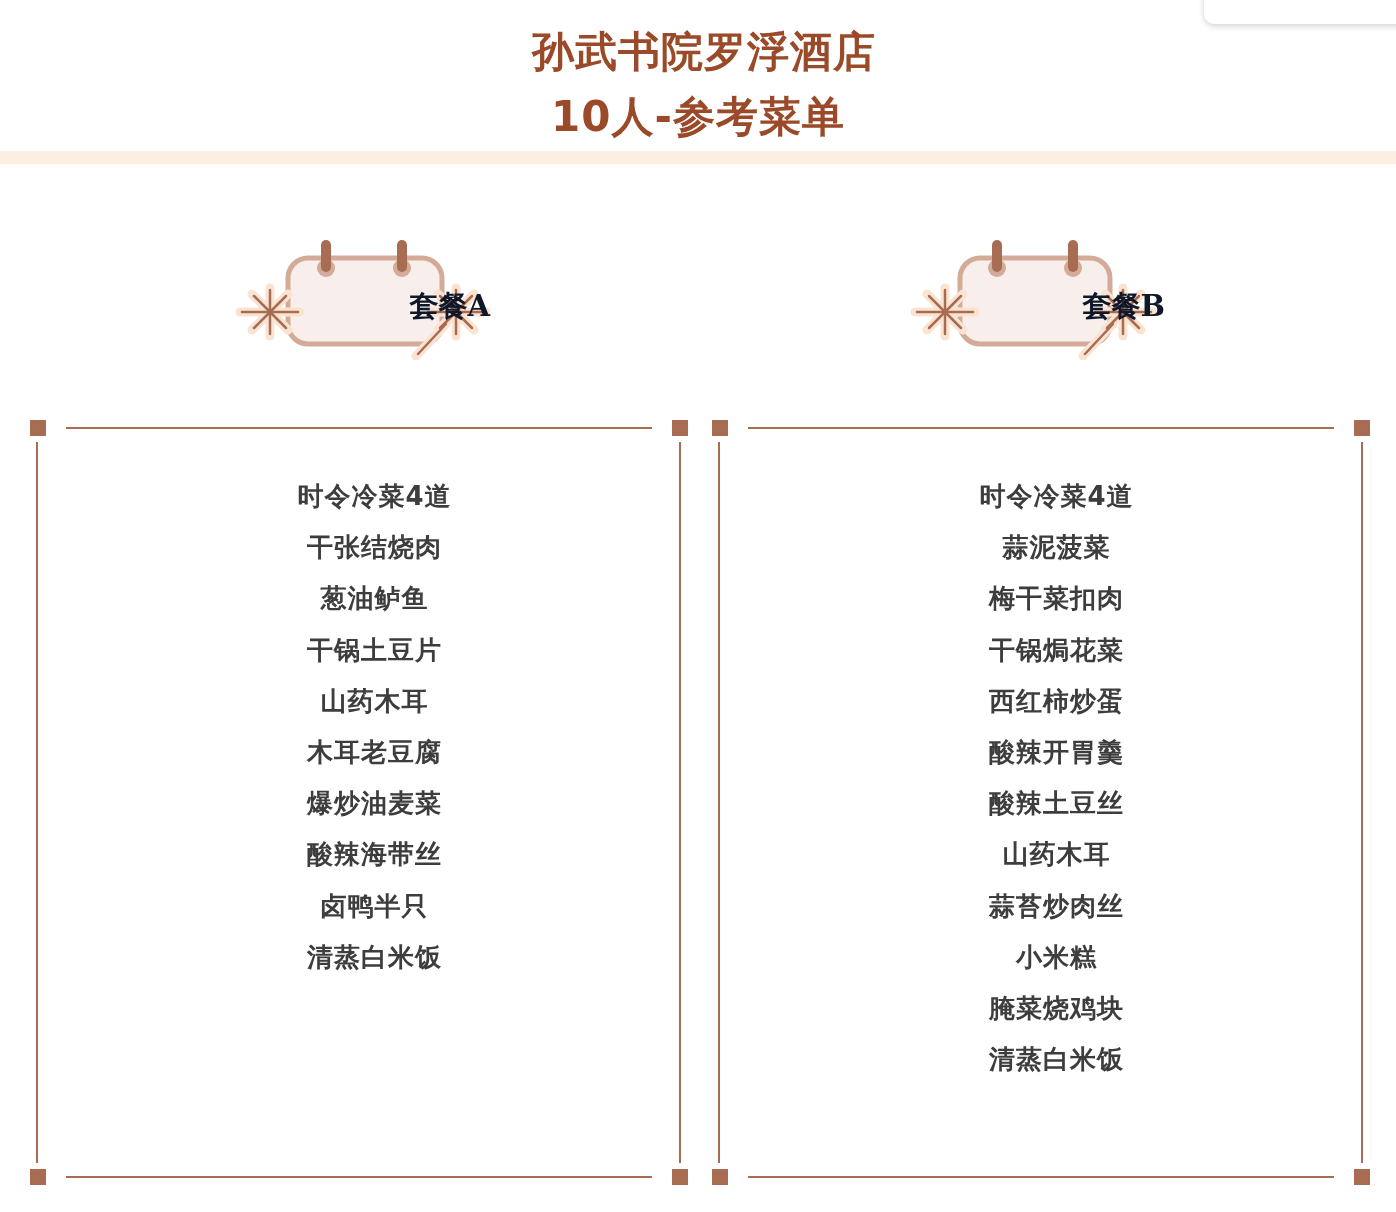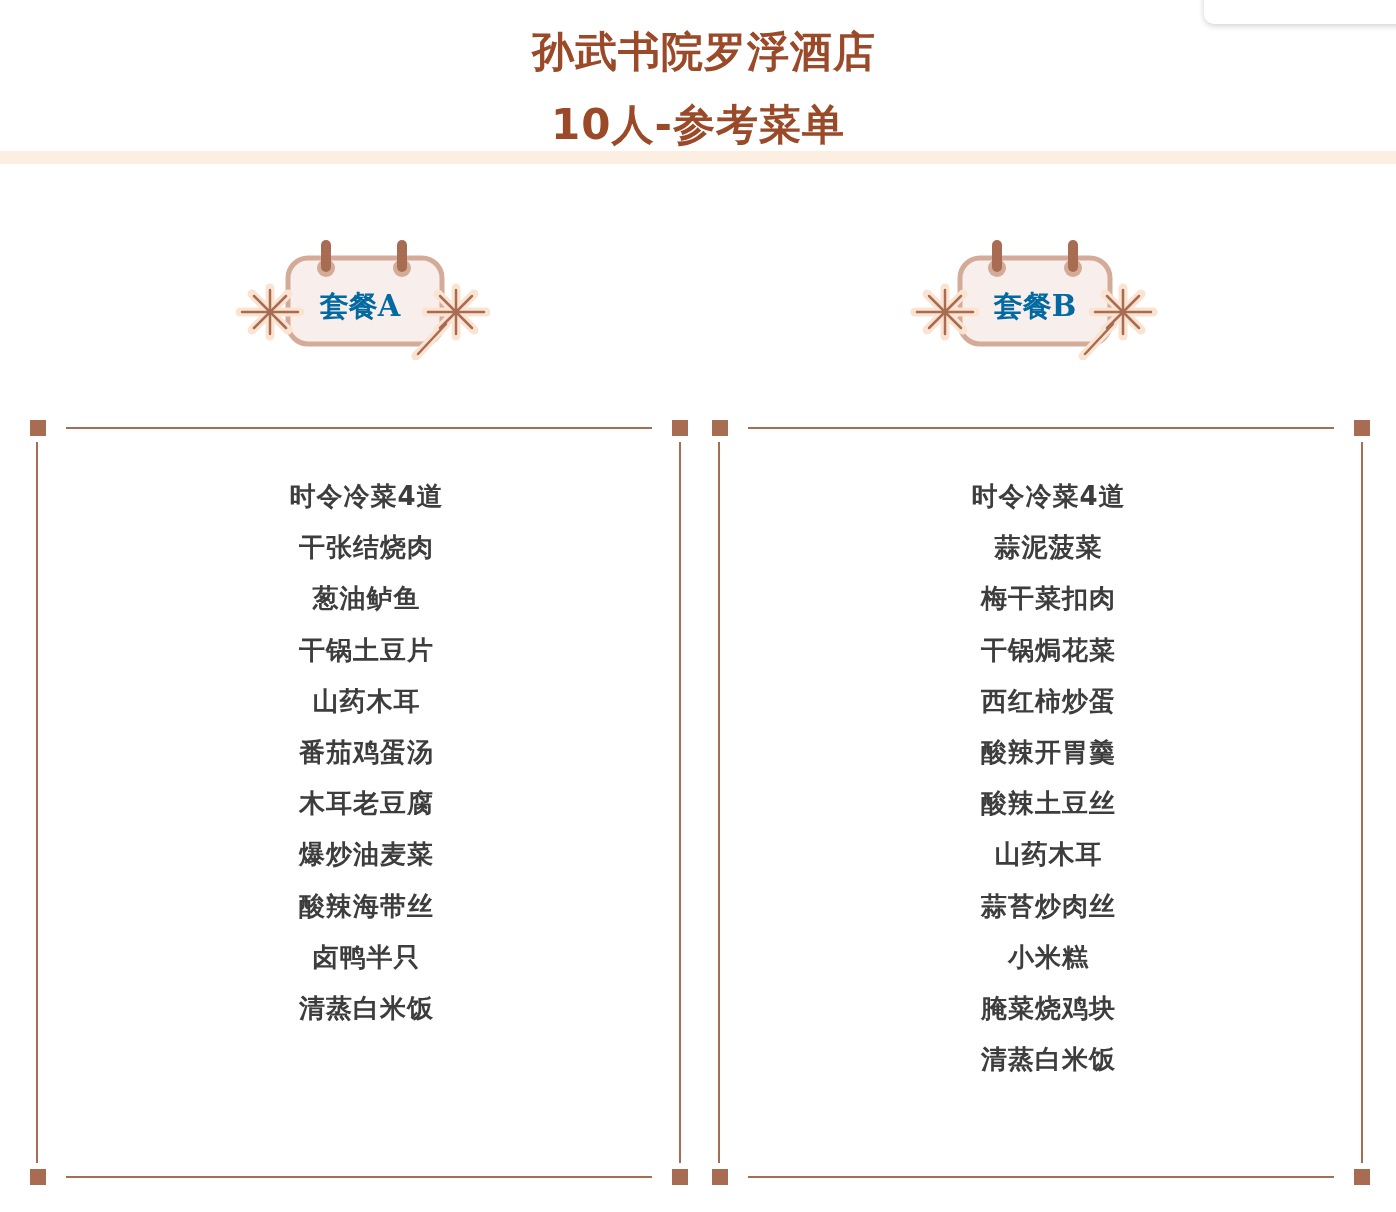--- a/index.html
+++ b/index.html
@@ -3,35 +3,35 @@
 <meta charset="utf-8">
 <style>
   html, body { margin: 0; padding: 0; background: #ffffff; }
   body { width: 1396px; height: 1212px; position: relative; overflow: hidden;
          font-family: "DejaVu Sans", "Liberation Sans", sans-serif; }
   .popup-edge { position: absolute; left: 1204px; top: -20px; width: 220px; height: 44px;
         background: #fff; border-radius: 10px; box-shadow: 0 2px 6px rgba(0,0,0,0.18); }
   .title { position: absolute; left: 0; width: 1396px; text-align: center;
            color: #9a4a28; font-weight: bold; font-size: 42px; line-height: 1; letter-spacing: 1px; }
   .title.l1 { top: 31px; margin-left: 6px; }
-  .title.l2 { top: 104px; text-align: center; }
+  .title.l2 { top: 96px; text-align: center; }
   .band { position: absolute; left: 0; top: 151px; width: 1396px; height: 13px; background: #fdeee2; }
 
   .badge { position: absolute; top: 236px; width: 260px; height: 124px; }
   .badge svg { position: absolute; left: 0; top: 0; }
-  .badge-label { position: absolute; left: 0; width: 100%; top: 52px; text-align: center;
-                 color: #0369a1; font-family: "DejaVu Serif", "Liberation Serif", serif;
+  .badge-label { position: absolute; left: 0; width: 100%; top: 52px; text-align: right;
+                 color: #0f172a; font-family: "DejaVu Serif", "Liberation Serif", serif;
                  font-weight: bold; font-size: 29px; line-height: 36px; }
 
   .panel { position: absolute; top: 420px; width: 659px; height: 766px; }
   .sq { position: absolute; width: 16px; height: 16px; background: #a86c52; }
   .hline { position: absolute; height: 2px; background: #a86c52; }
   .vline { position: absolute; width: 2px; background: #a86c52; }
 
-  .menu { position: absolute; left: 7px; width: 100%; top: 58px; list-style: none; margin: 0; padding: 0; }
+  .menu { position: absolute; left: 15px; width: 100%; top: 58px; list-style: none; margin: 0; padding: 0; }
   .menu li { height: 51.2px; line-height: 36px; text-align: center; color: #3d3d3d;
              font-weight: bold; font-size: 26px; letter-spacing: 1px; }
 </style>
 </head>
 <body>
 
 <div class="popup-edge"></div>
 
 <div class="title l1">孙武书院罗浮酒店</div>
 <div class="title l2">10人-参考菜单</div>
@@ -123,21 +123,20 @@
   <div class="hline" style="left:36px;width:586px;top:7px;"></div>
   <div class="hline" style="left:36px;width:586px;top:756px;"></div>
   <div class="vline" style="left:6px;top:22px;height:721px;"></div>
   <div class="vline" style="left:649px;top:22px;height:721px;"></div>
   <ul class="menu">
     <li>时令冷菜4道</li>
     <li>干张结烧肉</li>
     <li>葱油鲈鱼</li>
     <li>干锅土豆片</li>
     <li>山药木耳</li>
-    <li>番茄鸡蛋汤</li>
     <li>木耳老豆腐</li>
     <li>爆炒油麦菜</li>
     <li>酸辣海带丝</li>
     <li>卤鸭半只</li>
     <li>清蒸白米饭</li>
   </ul>
 </div>
 
 <div class="panel" style="left:712px;">
   <div class="sq" style="left:0;top:0;"></div>

